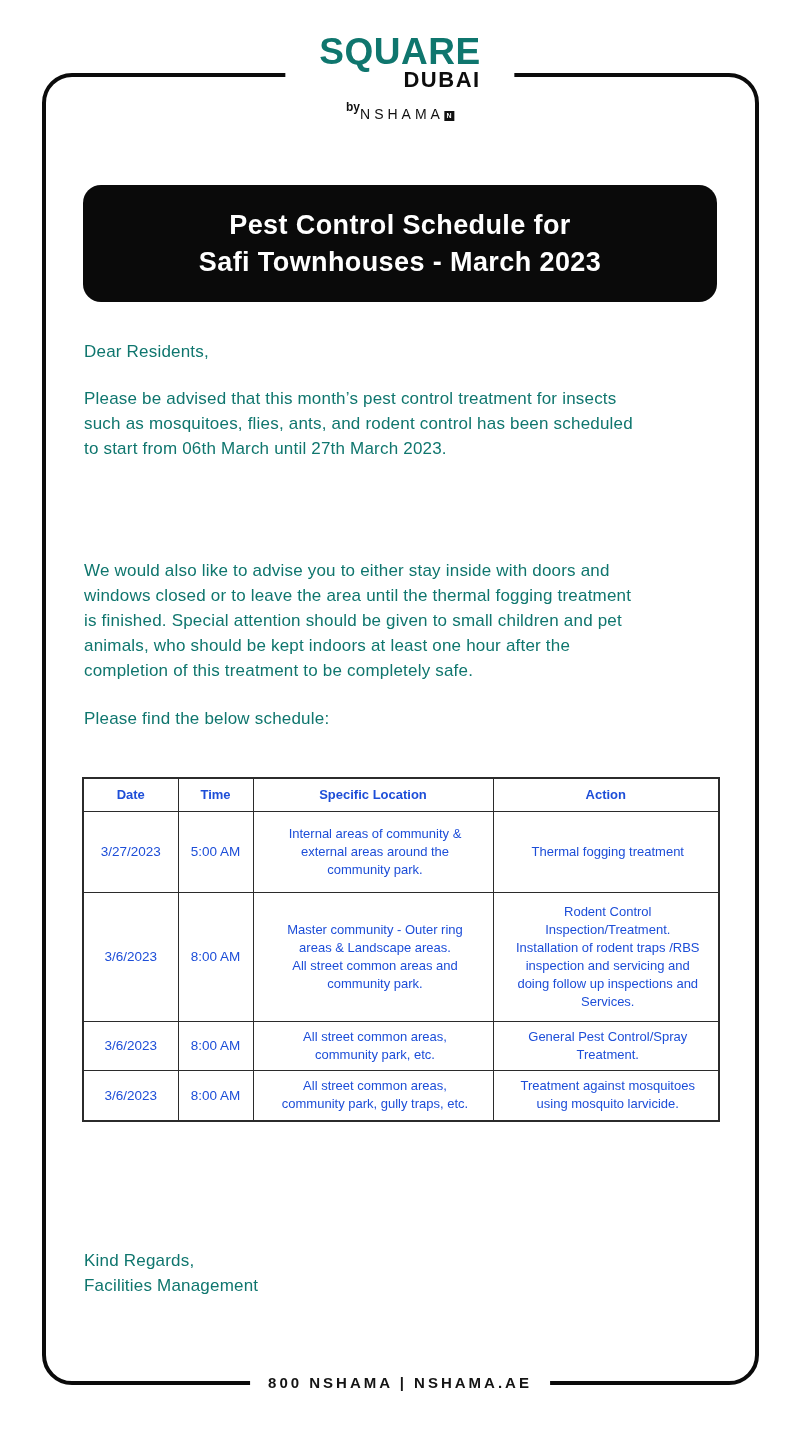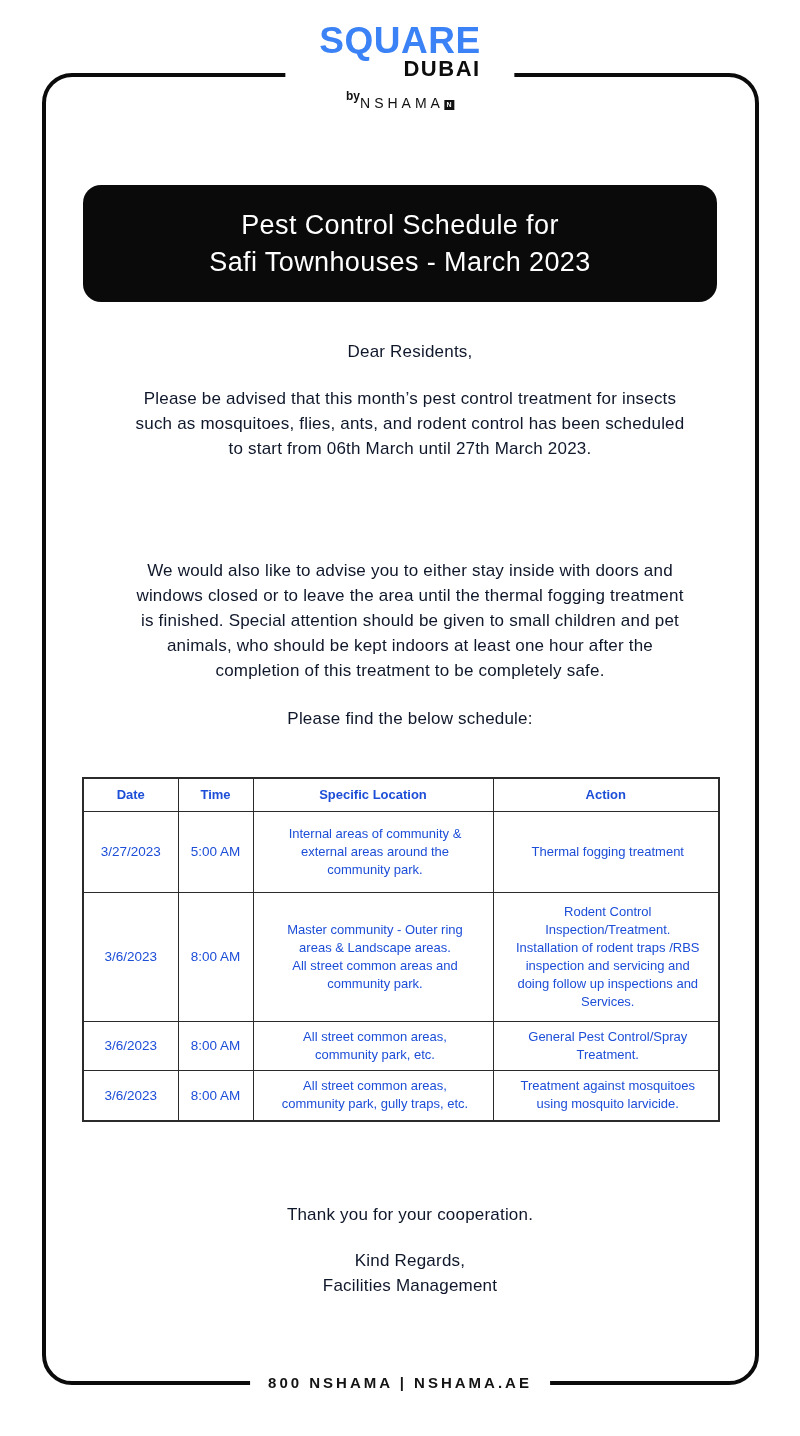--- a/index.html
+++ b/index.html
@@ -38,21 +38,22 @@
     font-weight: 200;
     letter-spacing: 4px;
     line-height: 33px;
     color: #1c1c1c;
   }
   .logo-square {
     font-size: 37px;
     font-weight: 800;
     letter-spacing: 0.5px;
     line-height: 34px;
-    color: #3b82f6;
+    color: #0f766e;
+    margin-top: 11px;
   }
   .logo-dubai {
     font-size: 22px;
     font-weight: 800;
     letter-spacing: 1.5px;
     line-height: 22px;
     text-align: right;
     color: #0d0d0d;
   }
   .logo-byline {
@@ -91,38 +92,37 @@
     background: #0a0a0a;
     border-radius: 18px;
     z-index: 1;
     display: flex;
     align-items: center;
     justify-content: center;
   }
   .title-banner h1 {
     color: #ffffff;
     font-size: 27px;
-    font-weight: 400;
+    font-weight: 700;
     line-height: 37px;
     text-align: center;
     letter-spacing: 0.4px;
     white-space: pre-line;
   }
   
   .para {
     position: absolute;
     left: 84px;
     width: 652px;
     font-size: 17px;
     line-height: 25px;
-    color: #0f172a;
+    color: #0f766e;
     letter-spacing: 0.2px;
     white-space: pre-line;
     z-index: 1;
-    text-align: center;
   }
   .greeting { top: 339px; }
   .p1 { top: 386px; }
   .p2 { top: 485px; }
   .p3 { top: 558px; }
   .p4 { top: 706px; }
   .thanks { top: 1202px; }
   .regards { top: 1248px; }
   
   .schedule {
@@ -258,19 +258,18 @@
         <td class="c-date">3/6/2023</td>
         <td class="c-time">8:00 AM</td>
         <td class="c-loc">All street common areas,
 community park, gully traps, etc.</td>
         <td class="c-act">Treatment against mosquitoes
 using mosquito larvicide.</td>
       </tr>
     </tbody>
   </table>
 
-  <div class="para thanks">Thank you for your cooperation.</div>
   <div class="para regards">Kind Regards,
 Facilities Management</div>
 
   <div class="footer-contact">800 NSHAMA | NSHAMA.AE</div>
 
 </div>
 
 </body></html>

